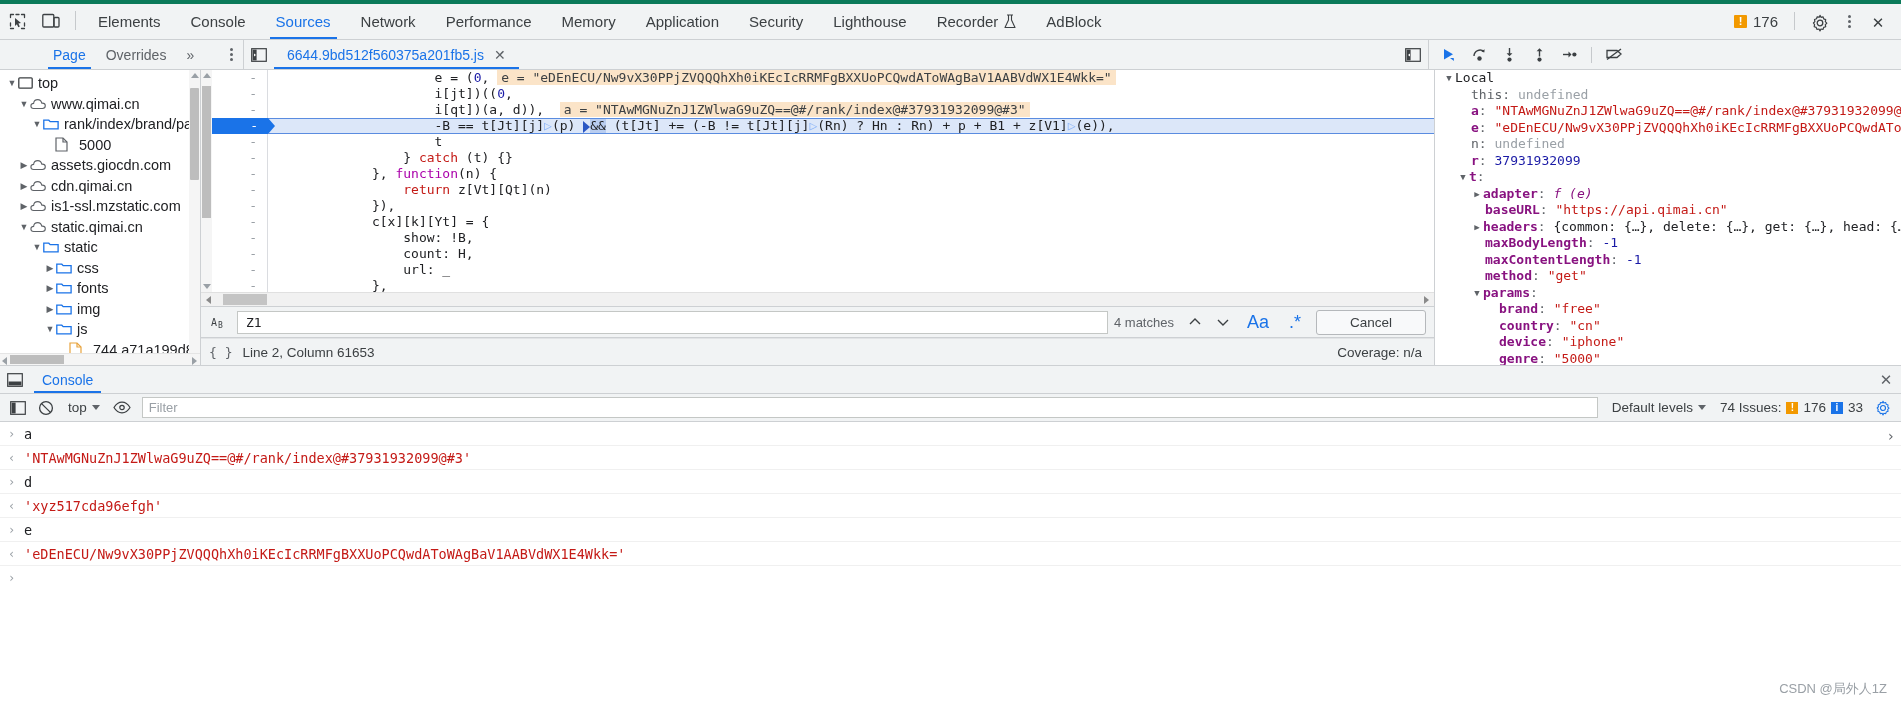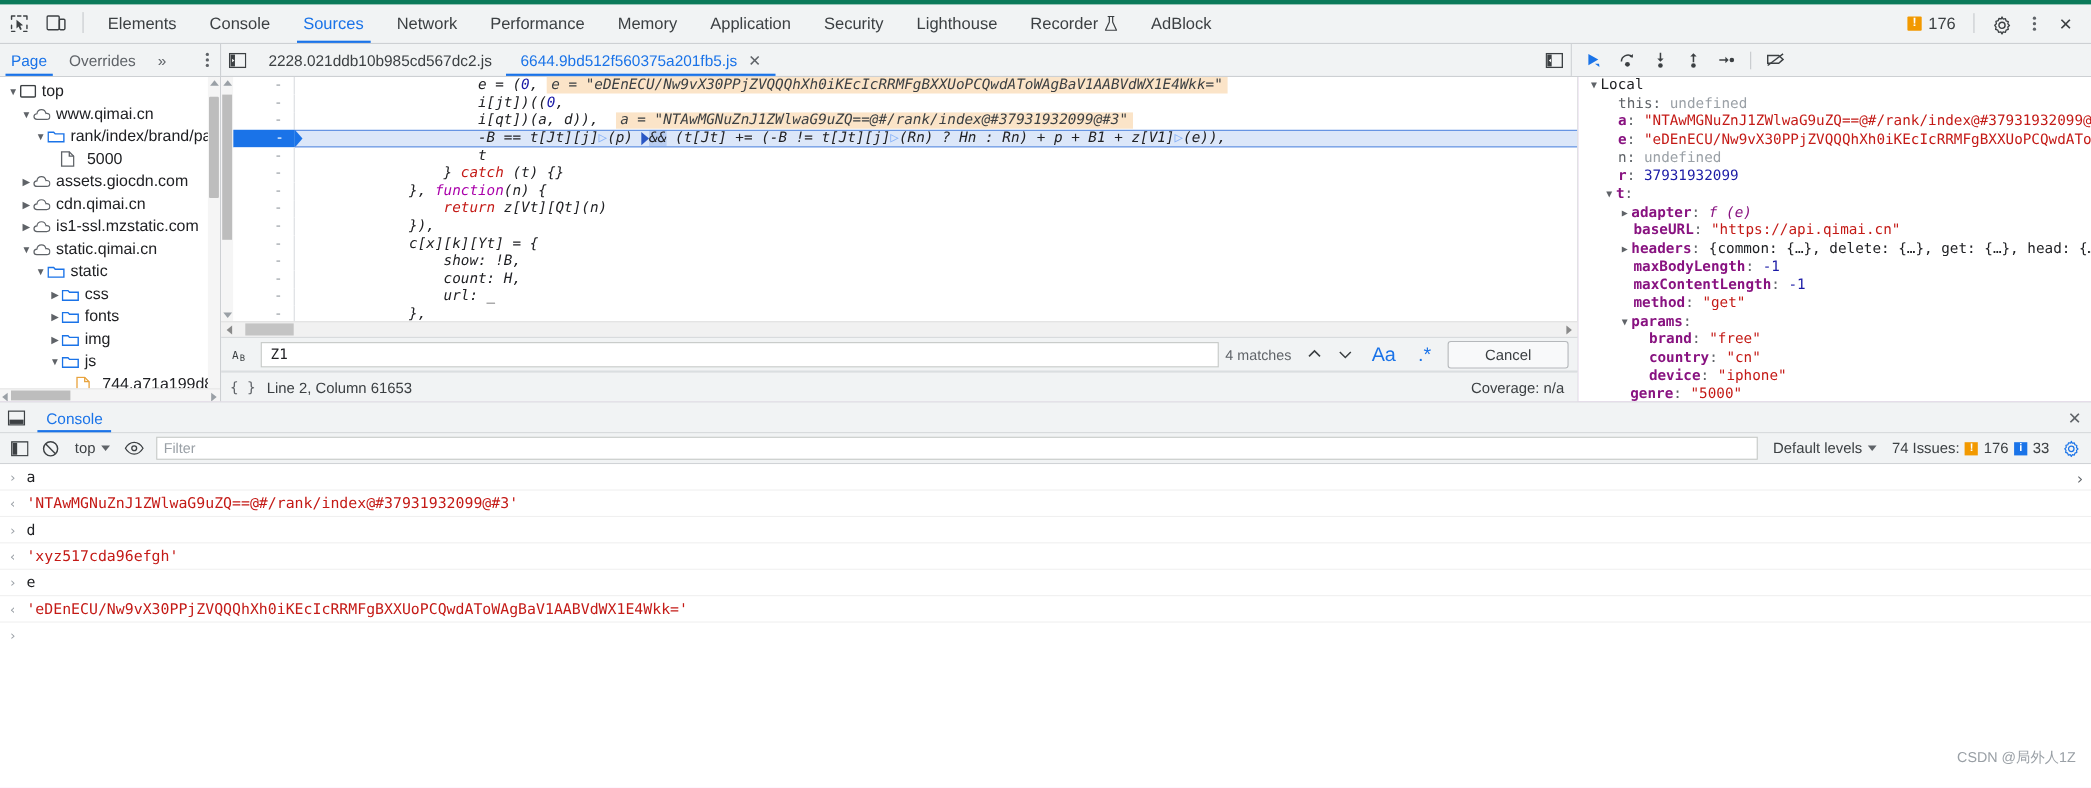--- a/index.html
+++ b/index.html
@@ -118,20 +118,21 @@
     display: flex;
     align-items: stretch;
   }
   .nav-pane-head {
     width: 200px;
     min-width: 200px;
     display: flex;
     align-items: stretch;
     border-right: 1px solid #cdd0d3;
     background: #f1f3f4;
+    padding-left: 43px;
   }
   .subtab {
     display: flex;
     align-items: center;
     padding: 0 10px;
     font-size: 14px;
     color: #5f6368;
     position: relative;
     white-space: nowrap;
   }
@@ -365,21 +366,20 @@
     box-sizing: border-box;
     position: relative;
     background: #fff;
   }
   .ctext {
     padding-left: 10px;
     white-space: pre;
     flex: 1;
     min-width: 0;
     overflow: hidden;
-    font-style: italic;
   }
   .cline.exec { background: #dce7f9; }
   .cline.exec .gutter {
     background: #1a73e8;
     color: #ffffff;
     border-right: none;
   }
   .cline.exec .gutter::after {
     content: "";
     position: absolute;
@@ -809,23 +809,20 @@
     </div>
 
     <div class="editor-head">
       <div class="panel-icon">
         <svg width="16" height="14" viewBox="0 0 16 14">
             <rect x="0.7" y="0.7" width="14.6" height="12.6" stroke="#3c4043" stroke-width="1.2" fill="none"></rect>
             <rect x="1.6" y="1.6" width="4" height="10.8" fill="#3c4043"></rect>
             <path d="M5 7l-2-1.6v3.2z" fill="#fff"></path>
           </svg>
       </div>
-      <div class="filetab">
-        <span>2228.021ddb10b985cd567dc2.js</span>
-      </div>
       <div class="filetab sel">
         <span>6644.9bd512f560375a201fb5.js</span>
         <span class="tab-x">✕</span>
       </div>
       <div class="spacer"></div>
       <div class="panel-icon">
         <svg width="16" height="14" viewBox="0 0 16 14">
             <rect x="0.7" y="0.7" width="14.6" height="12.6" stroke="#3c4043" stroke-width="1.2" fill="none"></rect>
             <rect x="1.6" y="1.6" width="4" height="10.8" fill="#3c4043"></rect>
             <path d="M3 7l2-1.6v3.2z" fill="#fff"></path>
@@ -1228,21 +1225,21 @@
       </div>
 
       <div class="drow" style="padding-left:64px">
         <span class="dkey-name">country</span><span class="dkey-plain">: </span><span class="dval-str">"cn"</span>
       </div>
 
       <div class="drow" style="padding-left:64px">
         <span class="dkey-name">device</span><span class="dkey-plain">: </span><span class="dval-str">"iphone"</span>
       </div>
 
-      <div class="drow" style="padding-left:47px">
+      <div class="drow" style="padding-left:64px">
         <span class="dkey-name">genre</span><span class="dkey-plain">: </span><span class="dval-str">"5000"</span>
       </div>
 
     </div>
   </div>
 
   <div class="drawer">
 
     <div class="drawer-tabs">
       <div class="drawer-icon">

